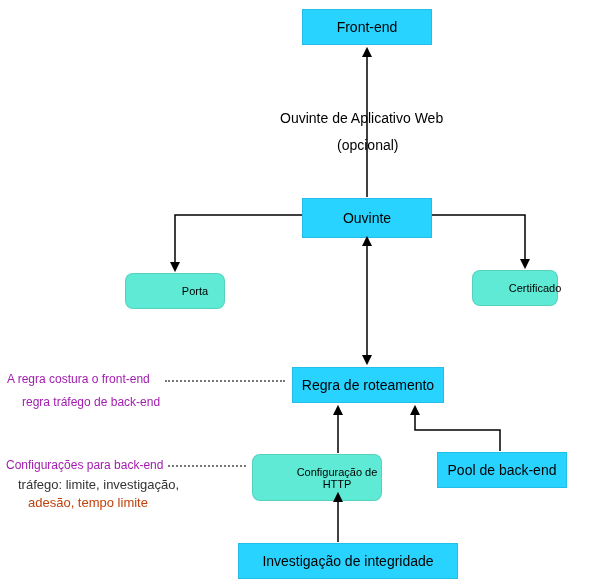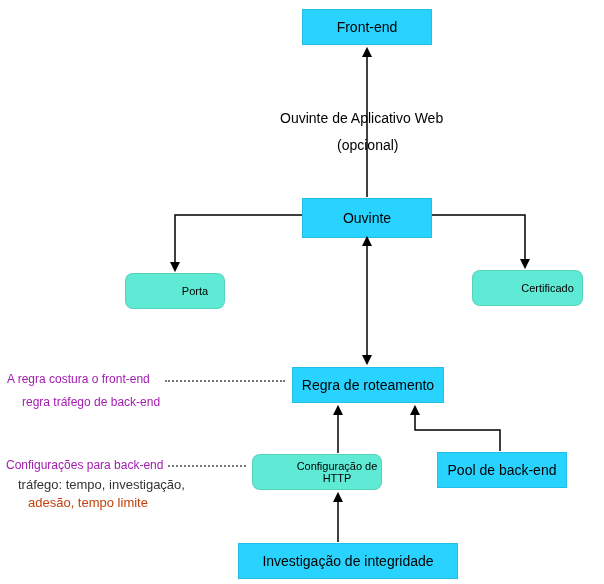--- a/index.html
+++ b/index.html
@@ -50,48 +50,48 @@
 </div>
 
 <div class="node cyan" style="left:302px; top:198px; width:130px; height:40px;justify-content:center;">
   <span>Ouvinte</span>
 </div>
 
 <div class="node grey" style="left:125px; top:273px; width:100px; height:36px;">
   <span>Porta</span>
 </div>
 
-<div class="node grey" style="left:472px; top:270px; width:111px; height:36px;">
+<div class="node grey" style="left:472px; top:270px; width:86px; height:36px;">
   <span>Certificado</span>
 </div>
 
 <div class="node cyan" style="left:292px; top:367px; width:152px; height:36px;">
   <span>Regra de roteamento</span>
 </div>
 
-<div class="node grey" style="left:252px; top:454px; width:130px; height:36px;">
+<div class="node grey" style="left:252px; top:454px; width:130px; height:47px;">
   <span>Configuração de HTTP</span>
 </div>
 
 <div class="node cyan" style="left:437px; top:452px; width:130px; height:36px;text-align:right;">
   <span>Pool de back-end</span>
 </div>
 
 <div class="node cyan" style="left:238px; top:543px; width:220px; height:36px;justify-content:center;">
   <span>Investigação de integridade</span>
 </div>
 
 <div class="label" style="left:280px; top:110px;">Ouvinte de Aplicativo Web</div>
 <div class="label" style="left:337px; top:137px;">(opcional)</div>
 
 <div class="label small" style="left:7px; top:372px;">A regra costura o front-end</div>
 <div class="label small" style="left:22px; top:395px;">regra tráfego de back-end</div>
 
 <div class="label small" style="left:6px; top:458px;text-align:center;">Configurações para back-end</div>
-<div class="label" style="left:18px; top:477px; font-size:13px; color:#333;">tráfego: tempo, investigação,</div>
+<div class="label" style="left:18px; top:477px; font-size:13px; color:#333;">tráfego: limite, investigação,</div>
 <div class="label" style="left:28px; top:495px; font-size:13px; color:#c2410c;">adesão, tempo limite</div>
 
 <div class="dots" style="left:165px; top:380px; width:120px;"></div>
 <div class="dots" style="left:168px; top:465px; width:78px;"></div>
 
 <svg class="arrows">
   <defs>
     <marker id="arrow" viewBox="0 0 10 10" refX="8" refY="5" markerWidth="7" markerHeight="7" orient="auto-start-reverse">
       <path d="M 0 0 L 10 5 L 0 10 z" fill="#000"></path>
     </marker>

